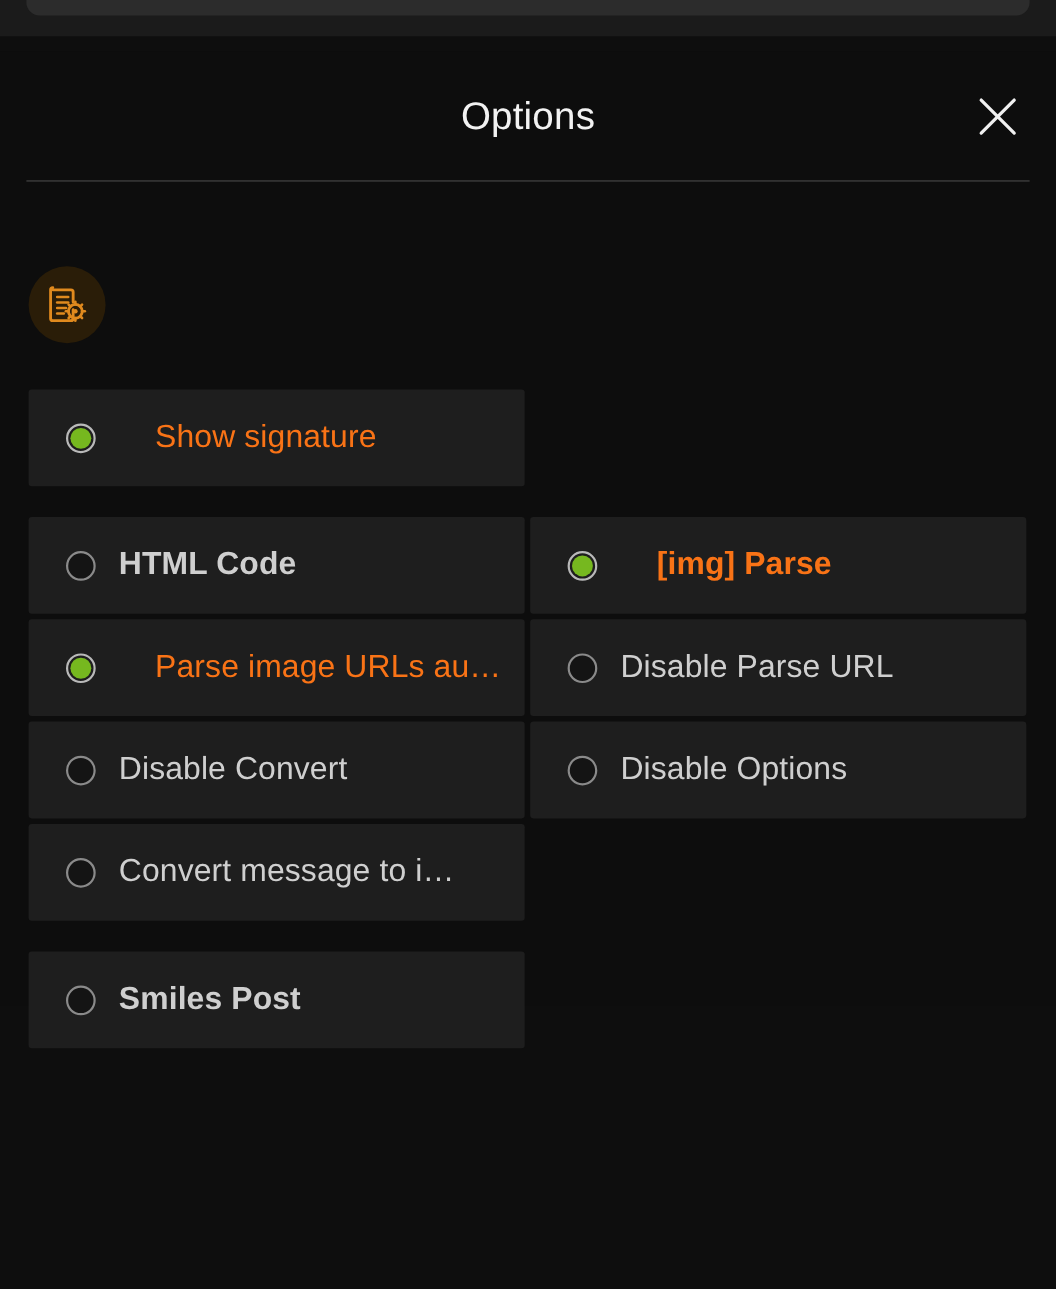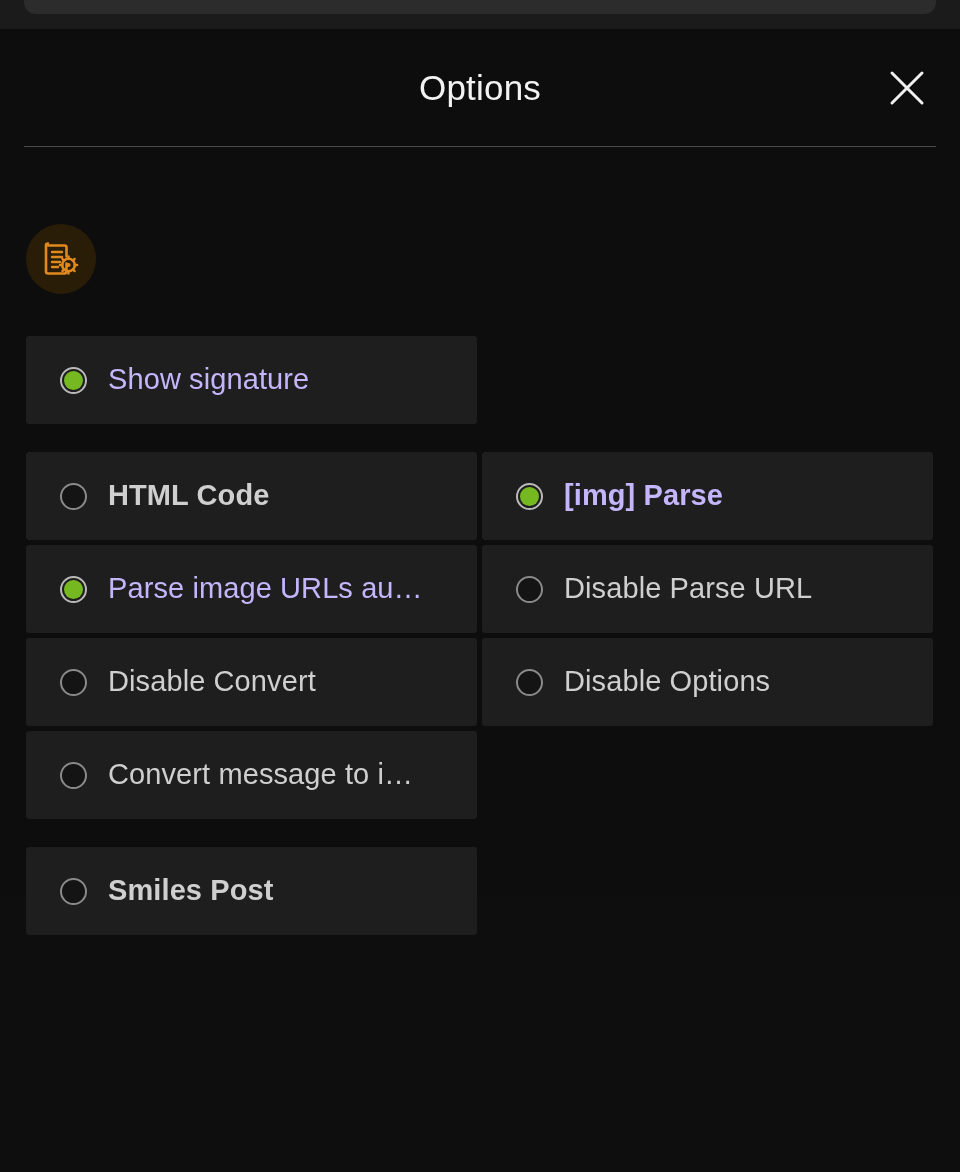--- a/index.html
+++ b/index.html
@@ -32,21 +32,21 @@
     width: 912px;
     height: 48px;
     background: #2c2c2c;
     border-radius: 12px;
   }
 
   
   .sheet {
     position: absolute;
     left: 0;
-    top: 29px;
+    top: 47px;
     width: 960px;
     height: 867px;
     background: #0d0d0d;
   }
 
   
   .sheet-header {
     position: relative;
     height: 117px;
   }
@@ -169,21 +169,22 @@
   .option-label {
     font-size: 29px;
     color: #cfcfcf;
     white-space: nowrap;
     overflow: hidden;
     text-overflow: ellipsis;
     line-height: 1.1;
     letter-spacing: .1px;
   }
   .option-cell.selected .option-label {
-    color: #c4b5fd;
+    color: #f97316;
+    margin-left: 33px;
   }
 </style>
 </head>
 <body>
 
 <div class="host-backdrop">
   <div class="host-panel"></div>
 </div>
 
 <div class="sheet">

